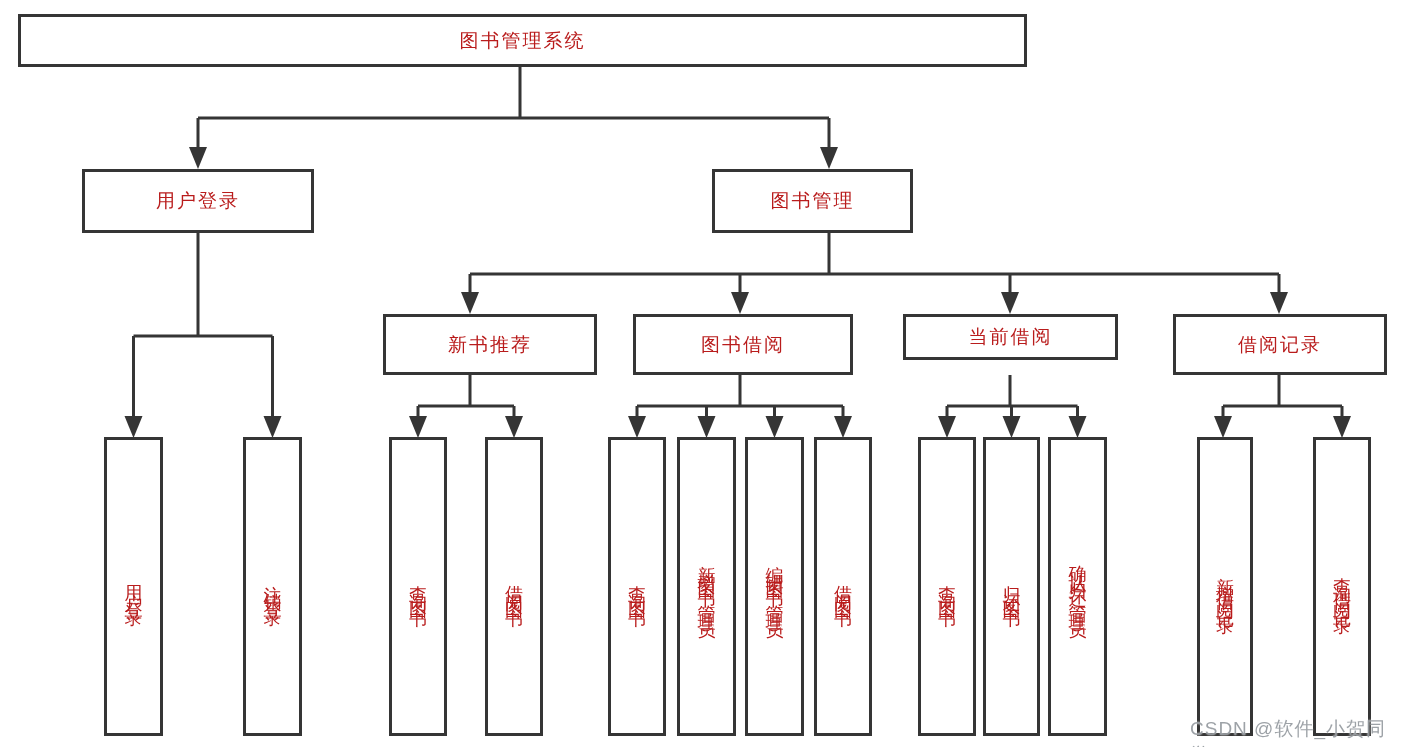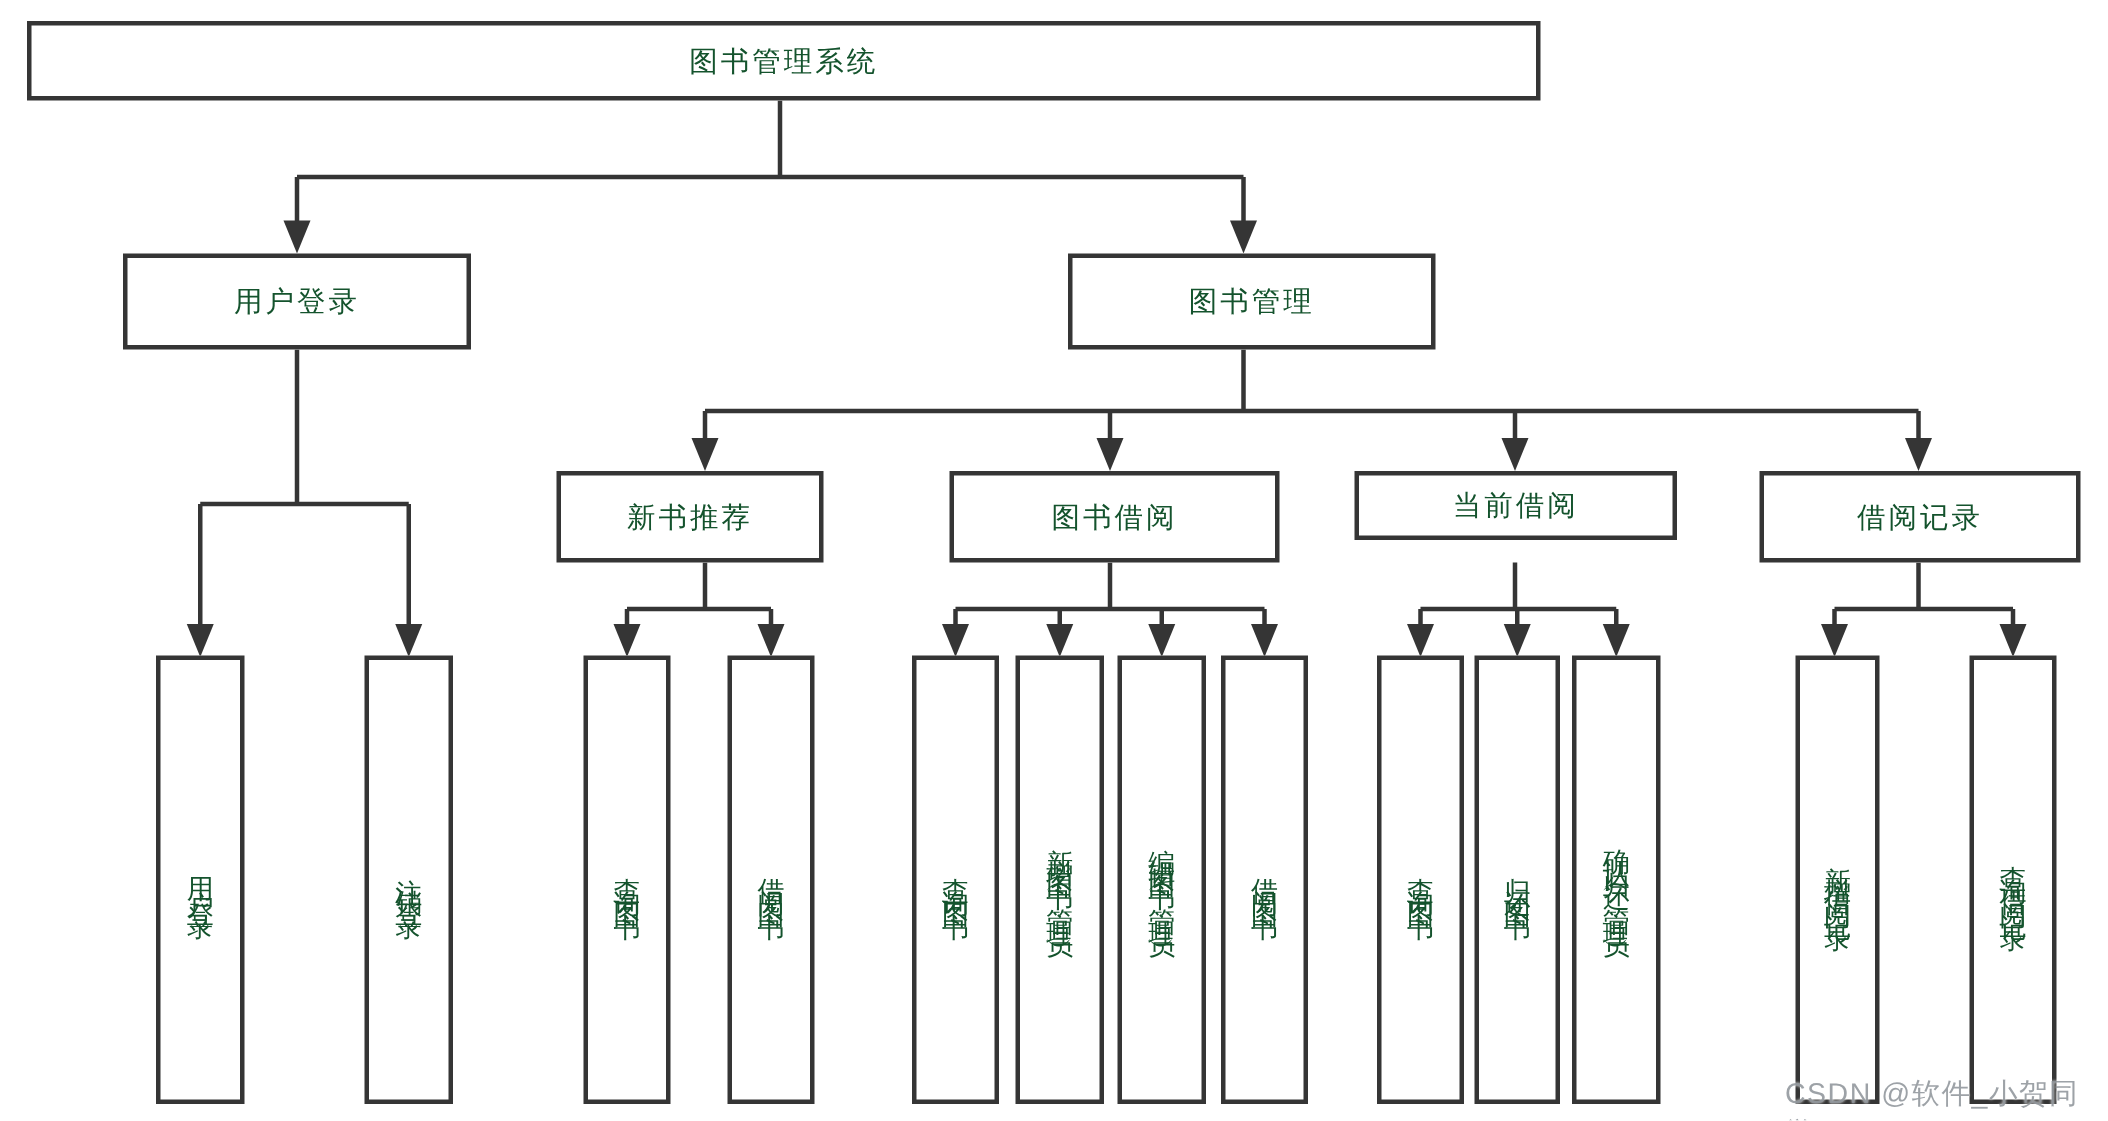--- a/index.html
+++ b/index.html
@@ -14,21 +14,21 @@
   .connectors {
     position: absolute;
     left: 0; top: 0;
     z-index: 0;
   }
   .box {
     position: absolute;
     box-sizing: border-box;
     border: 3px solid #353535;
     background: #ffffff;
-    color: #14532d;
+    color: #b91c1c;
     display: flex;
     align-items: center;
     justify-content: center;
     z-index: 1;
     font-size: 19px;
     letter-spacing: 2px;
     white-space: nowrap;
   }
   .hnode { height: 64px; }
   .leaf {
@@ -89,23 +89,23 @@
     <polygon points="1068.5,416 1086.5,416 1077.5,438" fill="#353535" stroke="none"></polygon>
 
     <path d="M1279 375 V406 M1223 406 H1342 M1223 406 V422 M1342 406 V422"></path>
     <polygon points="1214,416 1232,416 1223,438" fill="#353535" stroke="none"></polygon>
     <polygon points="1333,416 1351,416 1342,438" fill="#353535" stroke="none"></polygon>
   </svg>
 
   <div class="box" style="left:18px; top:14px; width:1009px; height:53px;">图书管理系统</div>
 
   <div class="box hnode" style="left:82px; top:169px; width:232px;">用户登录</div>
-  <div class="box hnode" style="left:712px; top:169px; width:245px;">图书管理</div>
+  <div class="box hnode" style="left:712px; top:169px; width:201px;">图书管理</div>
 
-  <div class="box" style="left:371px; top:314px; width:178px; height:61px;">新书推荐</div>
+  <div class="box" style="left:383px; top:314px; width:214px; height:61px;">新书推荐</div>
   <div class="box" style="left:633px; top:314px; width:220px; height:61px;">图书借阅</div>
   <div class="box" style="left:903px; top:314px; width:215px; height:46px;">当前借阅</div>
   <div class="box" style="left:1173px; top:314px; width:214px; height:61px;">借阅记录</div>
 
   <div class="box leaf" style="left:104px; width:59px;">用户登录</div>
   <div class="box leaf" style="left:243px; width:59px;">注销登录</div>
 
   <div class="box leaf" style="left:389px; width:58px;">查询图书</div>
   <div class="box leaf" style="left:485px; width:58px;">借阅图书</div>
 

